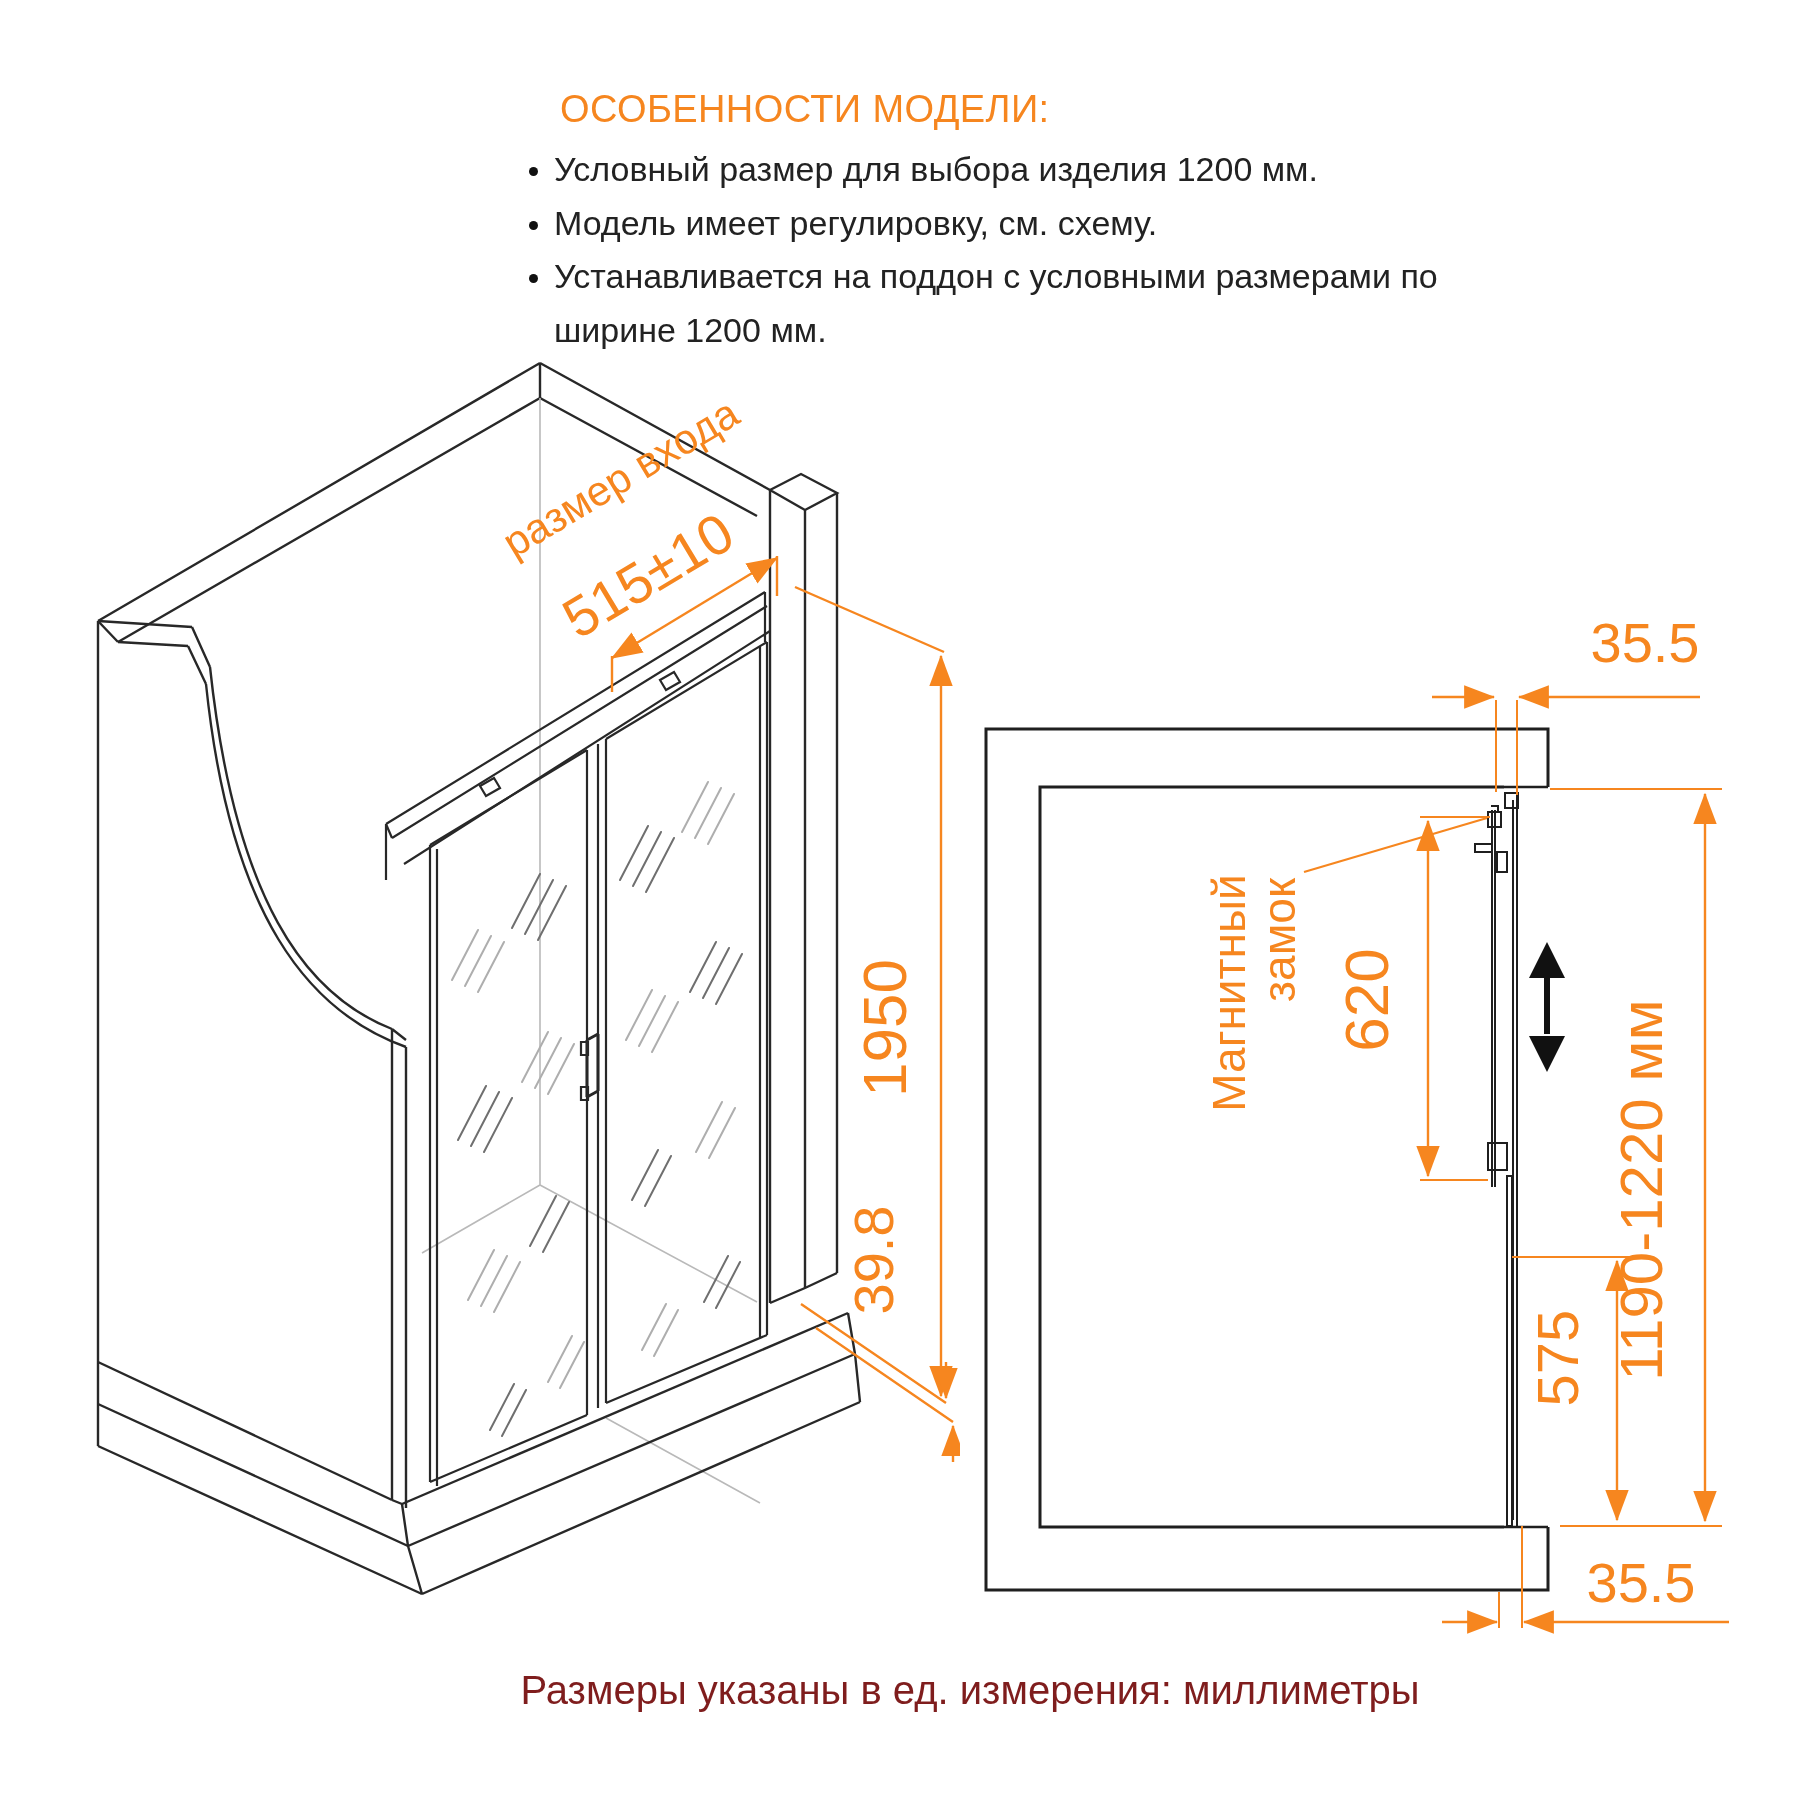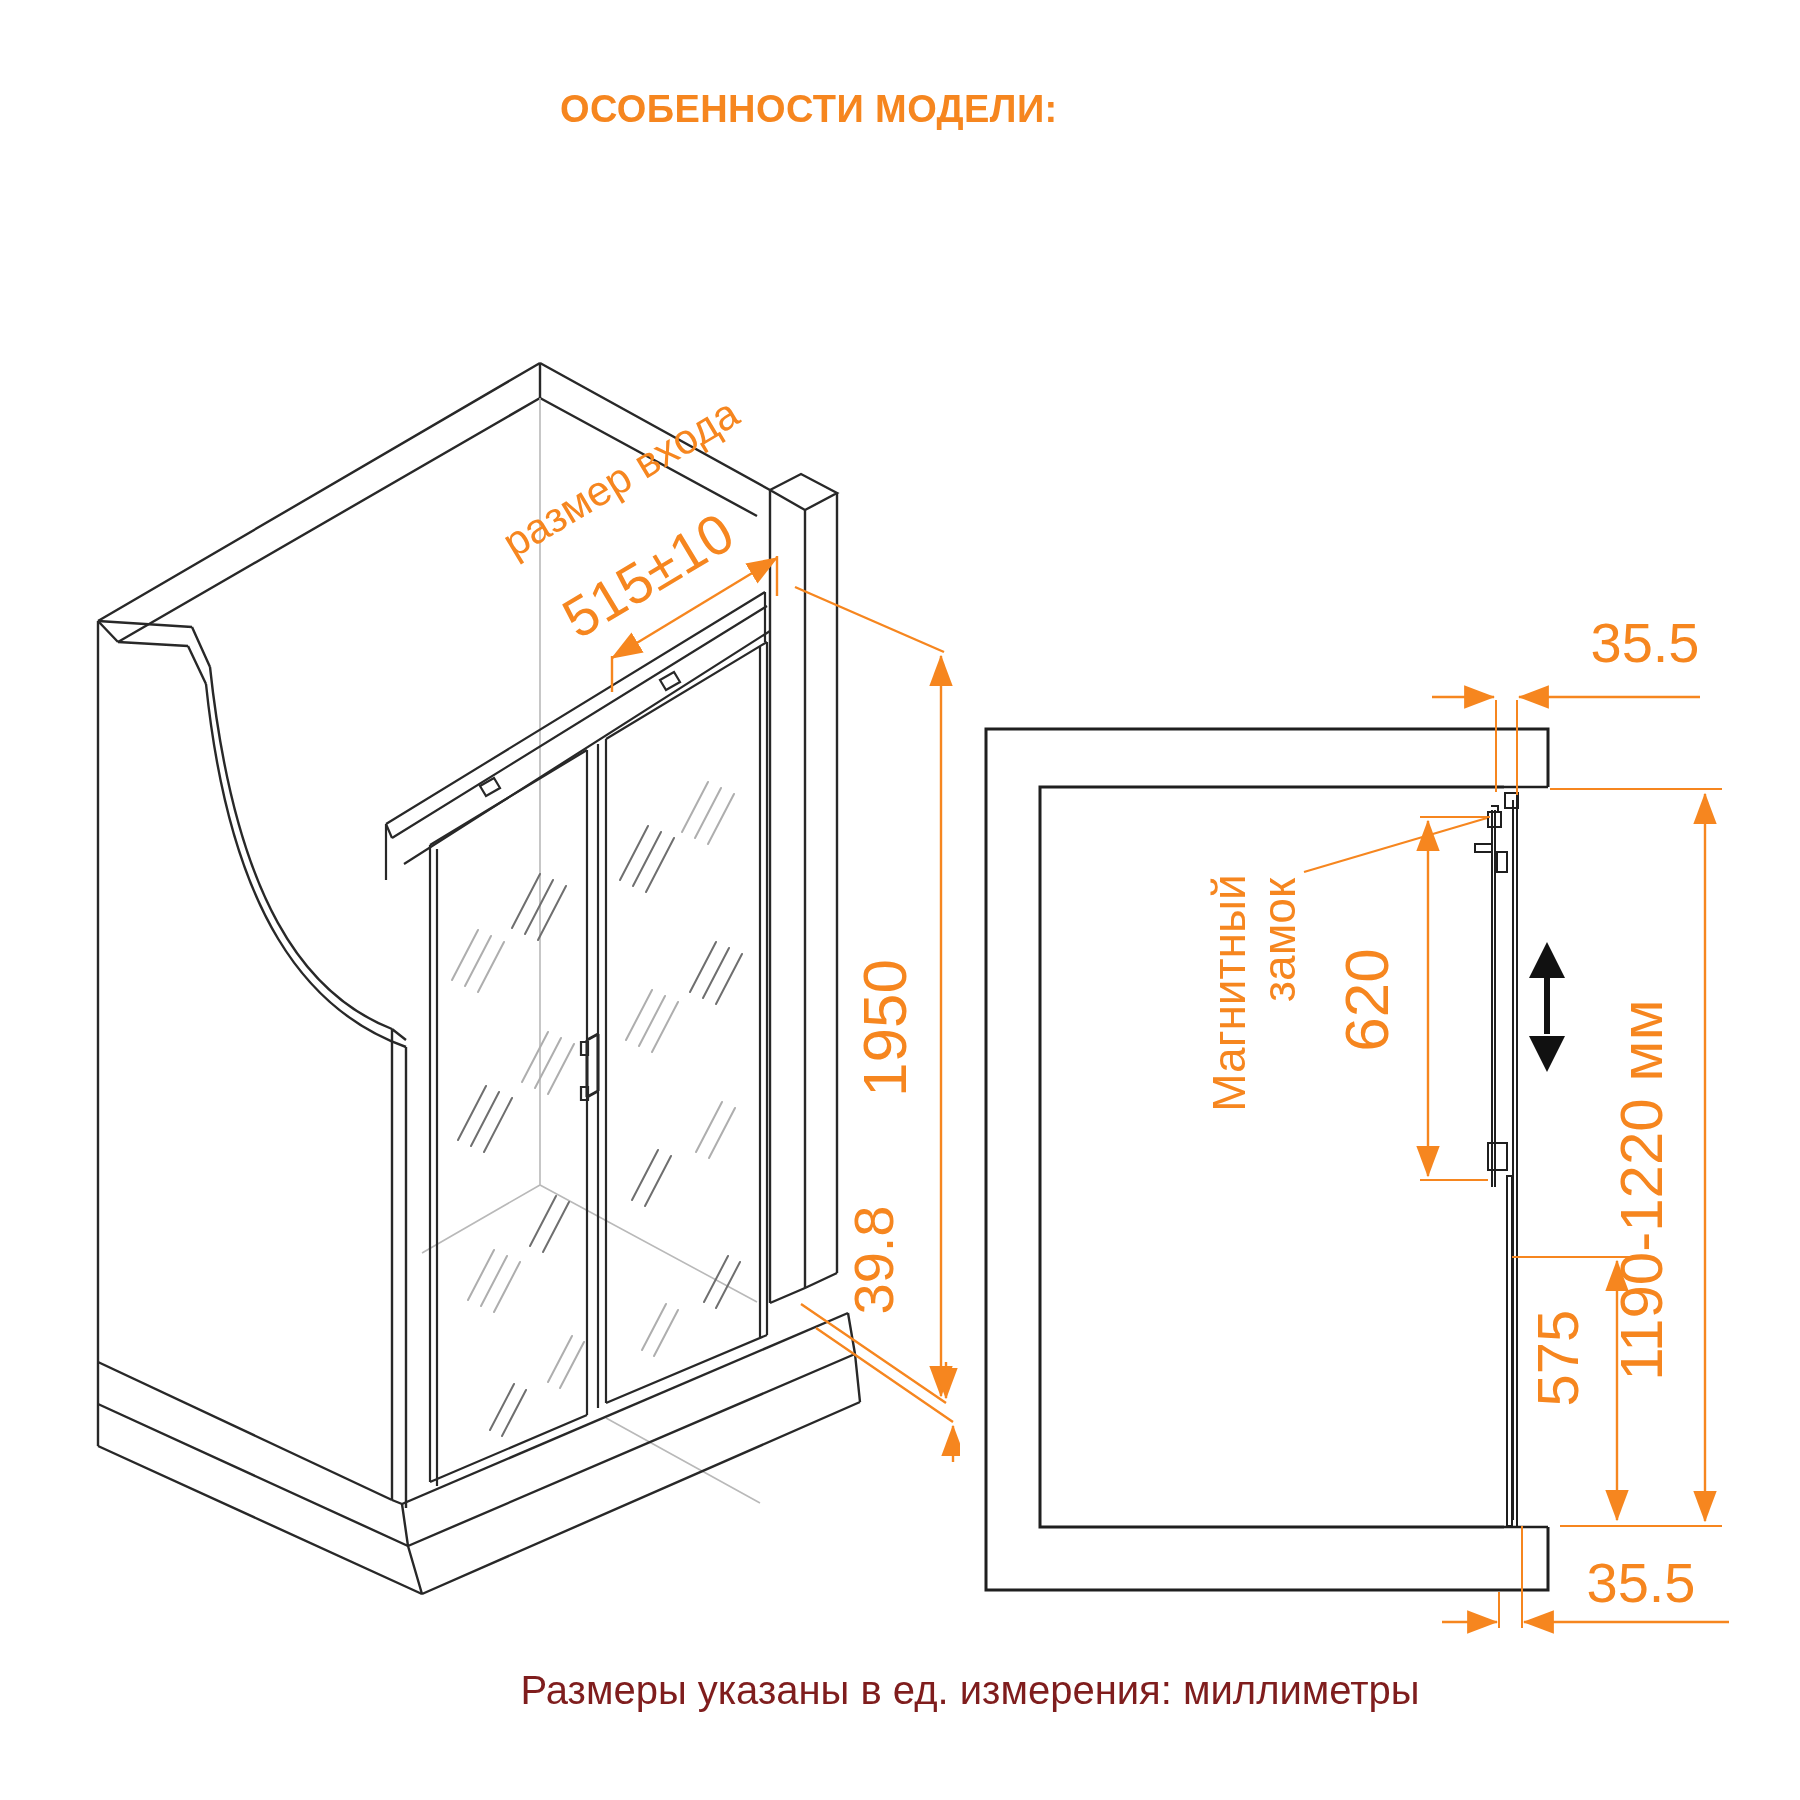--- a/index.html
+++ b/index.html
@@ -7,21 +7,21 @@
     position:relative;
     width:1800px;height:1800px;
     background:#ffffff;
     font-family:"Liberation Sans", sans-serif;
     overflow:hidden;
   }
   
   .features{position:absolute;left:520px;top:88px;width:980px;}
   .features-title{
     margin:0 0 12px 40px;
-    font-size:38px;font-weight:700;letter-spacing:.4px;
+    font-size:38px;font-weight:400;letter-spacing:.4px;
     color:#F6861F;
   }
   .features-list{margin:0;padding-left:34px;}
   .features-list li{
     font-size:34px;line-height:1.58;color:#222222;
     max-width:900px;
   }
   .features-list li::marker{color:#111;font-size:30px;}
   
   .iso-svg{position:absolute;left:60px;top:340px;}
@@ -35,20 +35,25 @@
   .footer-note{
     position:absolute;top:1668px;left:970px;transform:translateX(-50%);
     font-size:40px;color:#7f1d1d;white-space:nowrap;
   }
 </style>
 </head>
 <body>
 
 <div class="features">
   <h1 class="features-title">ОСОБЕННОСТИ МОДЕЛИ:</h1>
+  <ul class="features-list">
+    <li>Условный размер для выбора изделия 1200 мм.</li>
+    <li>Модель имеет регулировку, см. схему.</li>
+    <li>Устанавливается на поддон с условными размерами по ширине 1200 мм.</li>
+  </ul>
 </div>
 
 <svg class="iso-svg" width="900" height="1320" viewBox="0 0 900 1320">
   <defs>
     <marker id="aL" viewBox="0 0 12 9" refX="11.5" refY="4.5" markerWidth="13" markerHeight="10" orient="auto-start-reverse">
       <path d="M0,0 L12,4.5 L0,9 z" fill="#F6861F"></path>
     </marker>
   </defs>
 
   <g stroke="#282828" stroke-width="2.4" fill="none">

